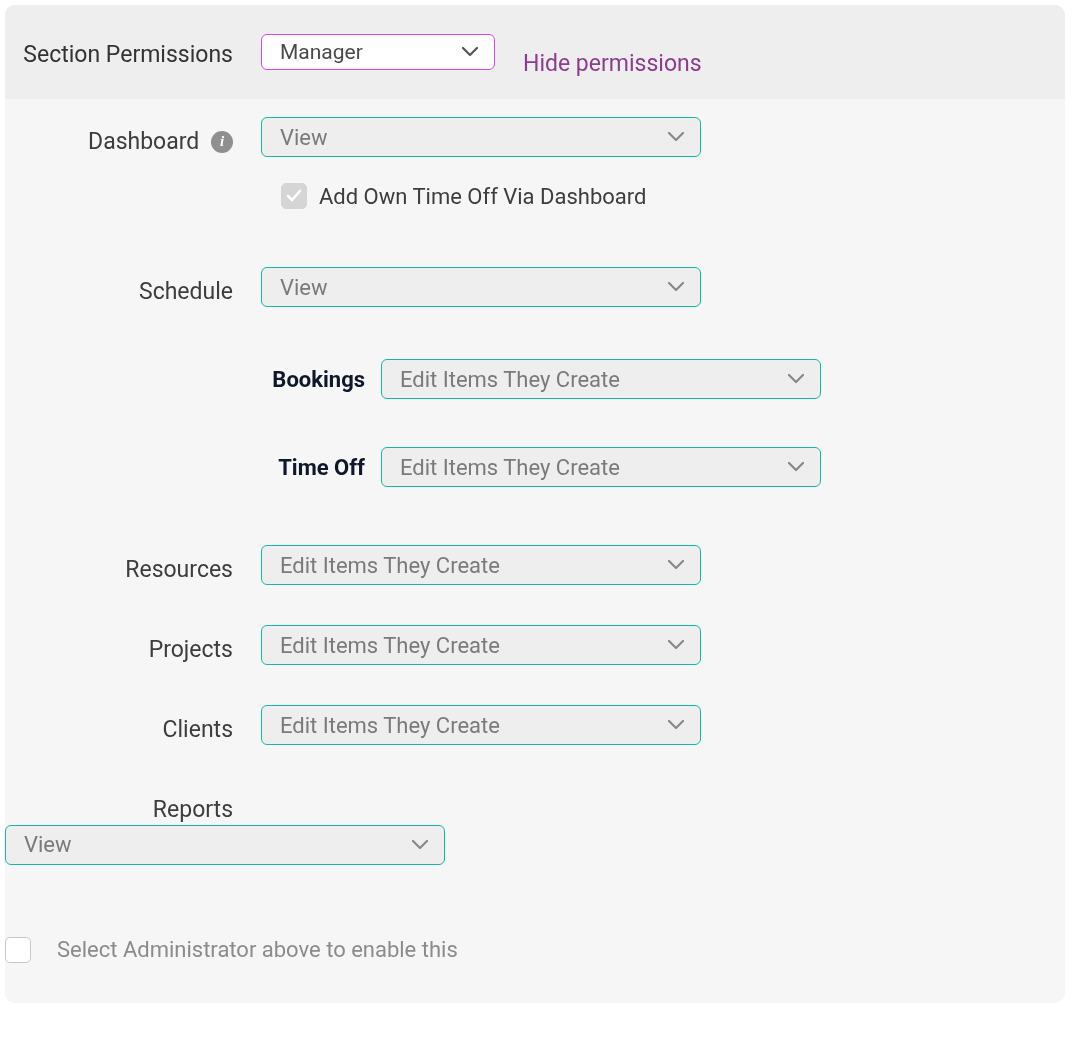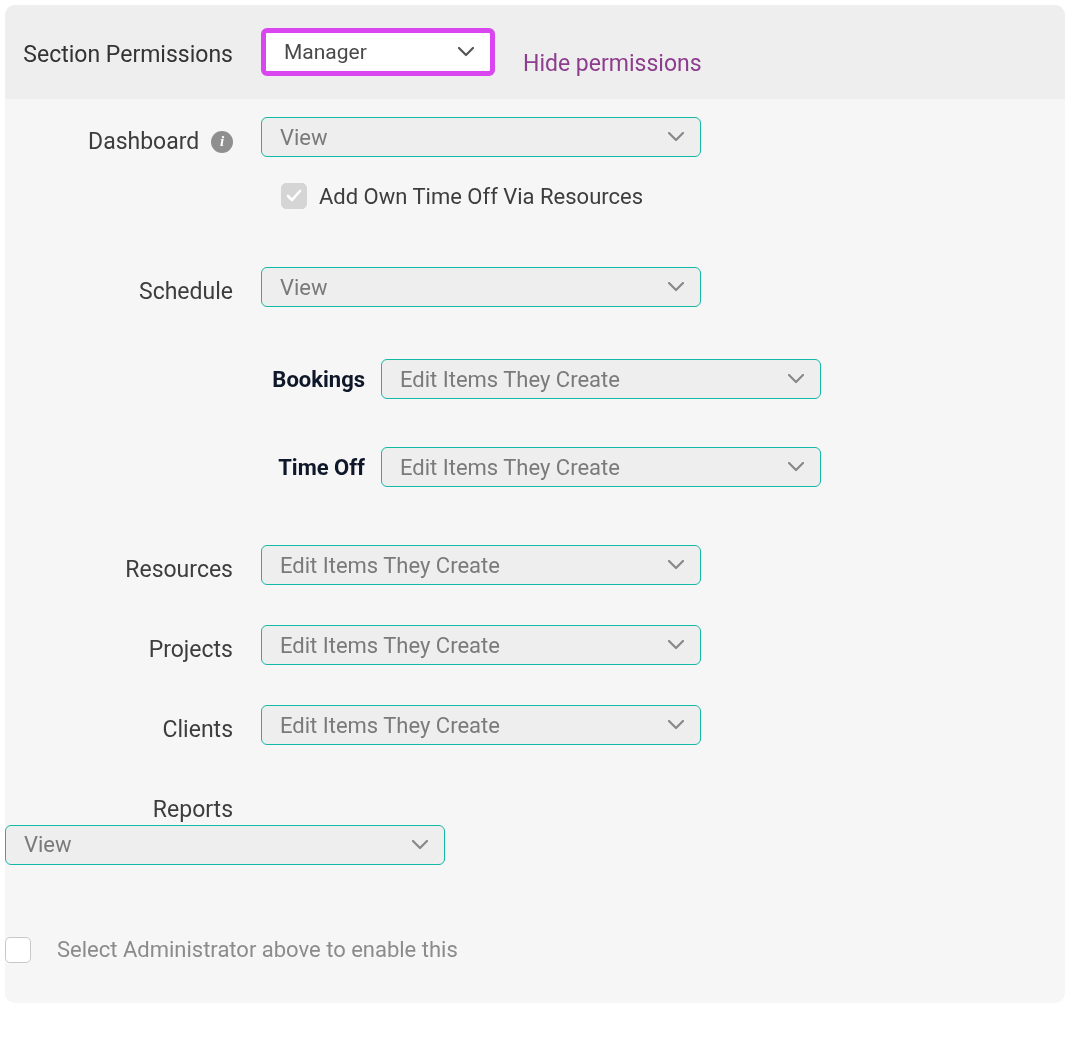--- a/index.html
+++ b/index.html
@@ -58,22 +58,22 @@
     background: #eeeeee;
     padding: 0 50px 0 18px;
     font-size: 22px;
     color: #7a7a7a;
     cursor: pointer;
     user-select: none;
   }
   .select.white {
     background: #ffffff;
     color: #4a4a4a;
-    border: 5px solid #d946ef;
-    height: 48px;
+    border: 1px solid #d946ef;
+    height: 36px;
     font-size: 21px;
   }
   .select .chev {
     position: absolute;
     right: 16px;
     top: 50%;
     transform: translateY(-50%);
   }
   .chev svg { display: block; }
   .w-narrow { width: 234px; }
@@ -185,21 +185,21 @@
               <path d="M1 1 L8 8 L15 1" stroke="#888" stroke-width="2.2" fill="none" stroke-linecap="round" stroke-linejoin="round"></path>
             </svg>
         </span>
       </div>
       <div class="checkbox-line">
         <span class="checkbox checked">
           <svg width="16" height="14" viewBox="0 0 16 14">
               <path d="M2 7 L6 11 L14 2" stroke="#fff" stroke-width="2.6" fill="none" stroke-linecap="round" stroke-linejoin="round"></path>
             </svg>
         </span>
-        <span class="check-label">Add Own Time Off Via Resources</span>
+        <span class="check-label">Add Own Time Off Via Dashboard</span>
       </div>
     </div>
   </div>
 
   <div class="row spacer-top">
     <div class="label-col">Schedule</div>
     <div class="ctl-col" style="flex-direction:column; align-items:flex-start;">
       <div class="select w-med">
         <span>View</span>
         <span class="chev">

